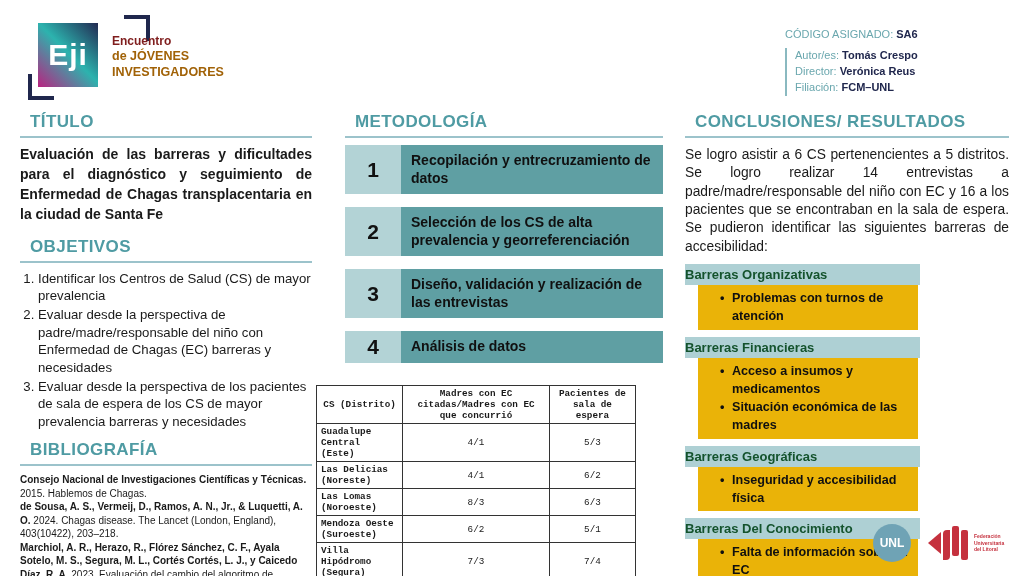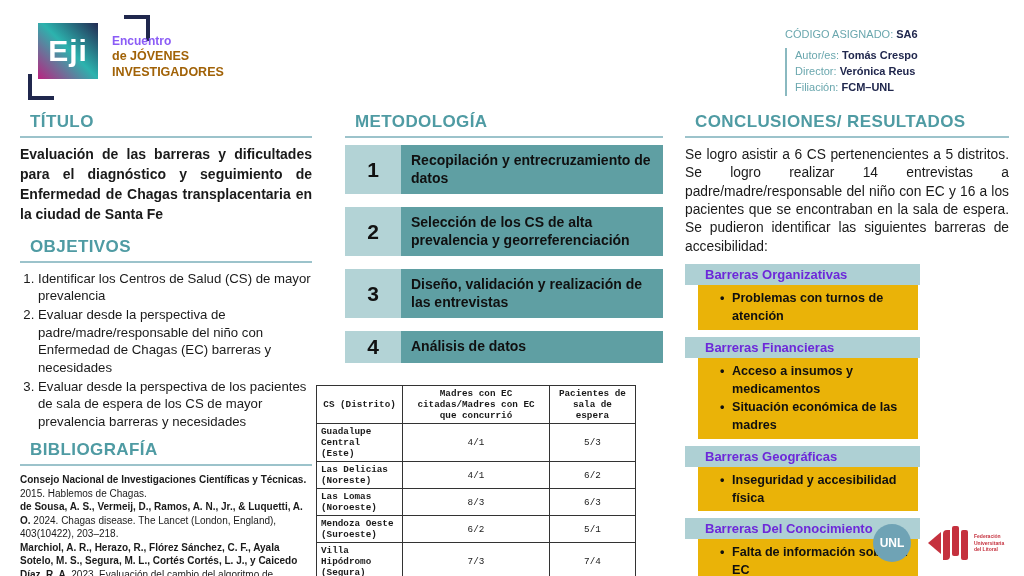--- a/index.html
+++ b/index.html
@@ -5,26 +5,26 @@
   * { margin:0; padding:0; box-sizing:border-box; }
   html,body { width:1024px; height:576px; background:#ffffff; overflow:hidden;
               font-family:"Liberation Sans", sans-serif; color:#1a1a1a; }
   .poster { position:relative; width:1024px; height:576px; background:#fff; }
 
   
   .eji-logo { position:absolute; left:28px; top:10px; width:270px; height:92px; }
   .bracket { position:absolute; width:26px; height:26px; border:4px solid #20274d; }
   .bracket.tr { right:148px; top:5px; border-left:none; border-bottom:none; }
   .bracket.bl { left:0px; bottom:2px; border-right:none; border-top:none; }
-  .eji-square { position:absolute; left:10px; top:13px; width:60px; height:56px;
+  .eji-square { position:absolute; left:10px; top:13px; width:60px; height:64px;
     background:linear-gradient(45deg,#b92380 0%,#2cb3ae 52%,#232a52 100%);
     display:flex; align-items:center; justify-content:center; }
   .eji-square span { color:#fff; font-weight:bold; font-size:30px; letter-spacing:1px; }
   .eji-text { position:absolute; left:84px; top:24px; line-height:1.25; font-weight:bold; }
-  .eji-text .l1 { color:#8b5cf6; font-size:12px; }
+  .eji-text .l1 { color:#7f1d1d; font-size:12px; }
   .eji-text .l2, .eji-text .l3 { color:#a16207; font-size:12.5px; }
 
   .code-block { position:absolute; left:785px; top:28px; font-size:11px; }
   .code-line { margin-bottom:8px; }
   .lbl { color:#6aa7ae; }
   .val { color:#20274d; font-weight:bold; }
   .meta-block { border-left:2px solid #8ab9c0; padding-left:8px; line-height:1.45; }
 
   
   .sec-head { color:#4f9ba3; font-weight:bold; font-size:17px; letter-spacing:0.4px;
@@ -54,21 +54,21 @@
   .tabla td:first-child { font-weight:bold; text-align:left; width:27%; }
   .tabla td:nth-child(2) { text-align:center; width:46%; }
   .tabla td:nth-child(3) { text-align:center; width:27%; }
   .tabla tr.tall td { height:22px;margin-top:47px; }
 
   
   .col-right { position:absolute; left:685px; top:112px; width:324px; }
   .concl-par { font-size:13.8px; line-height:1.33; text-align:justify; margin-bottom:8px;margin-top:8px; }
   .bar-group { margin-bottom:7px; }
   .bar-title { background:#aed0d4; width:235px; font-size:13px; font-weight:bold;
-    padding:3px 20px; color:#6d28d9; }
+    padding:3px 0; color:#14532d; }
   .bar-items { background:#eab308; margin-left:13px; width:220px; padding:4px 6px 4px 0; }
   .bar-items .itm { font-size:12.6px; font-weight:bold; color:#101010;
     padding-left:34px; line-height:1.45; position:relative; }
   .bar-items .itm::before { content:"•"; position:absolute; left:22px; }
 
   
   .unl-circle { position:absolute; left:873px; top:524px; width:38px; height:38px;
     border-radius:50%; background:#6fa3b5; display:flex; align-items:center;
     justify-content:center; color:#fff; font-weight:bold; font-size:12px; }
   .ful-logo { position:absolute; left:928px; top:520px; display:flex; align-items:center; }

